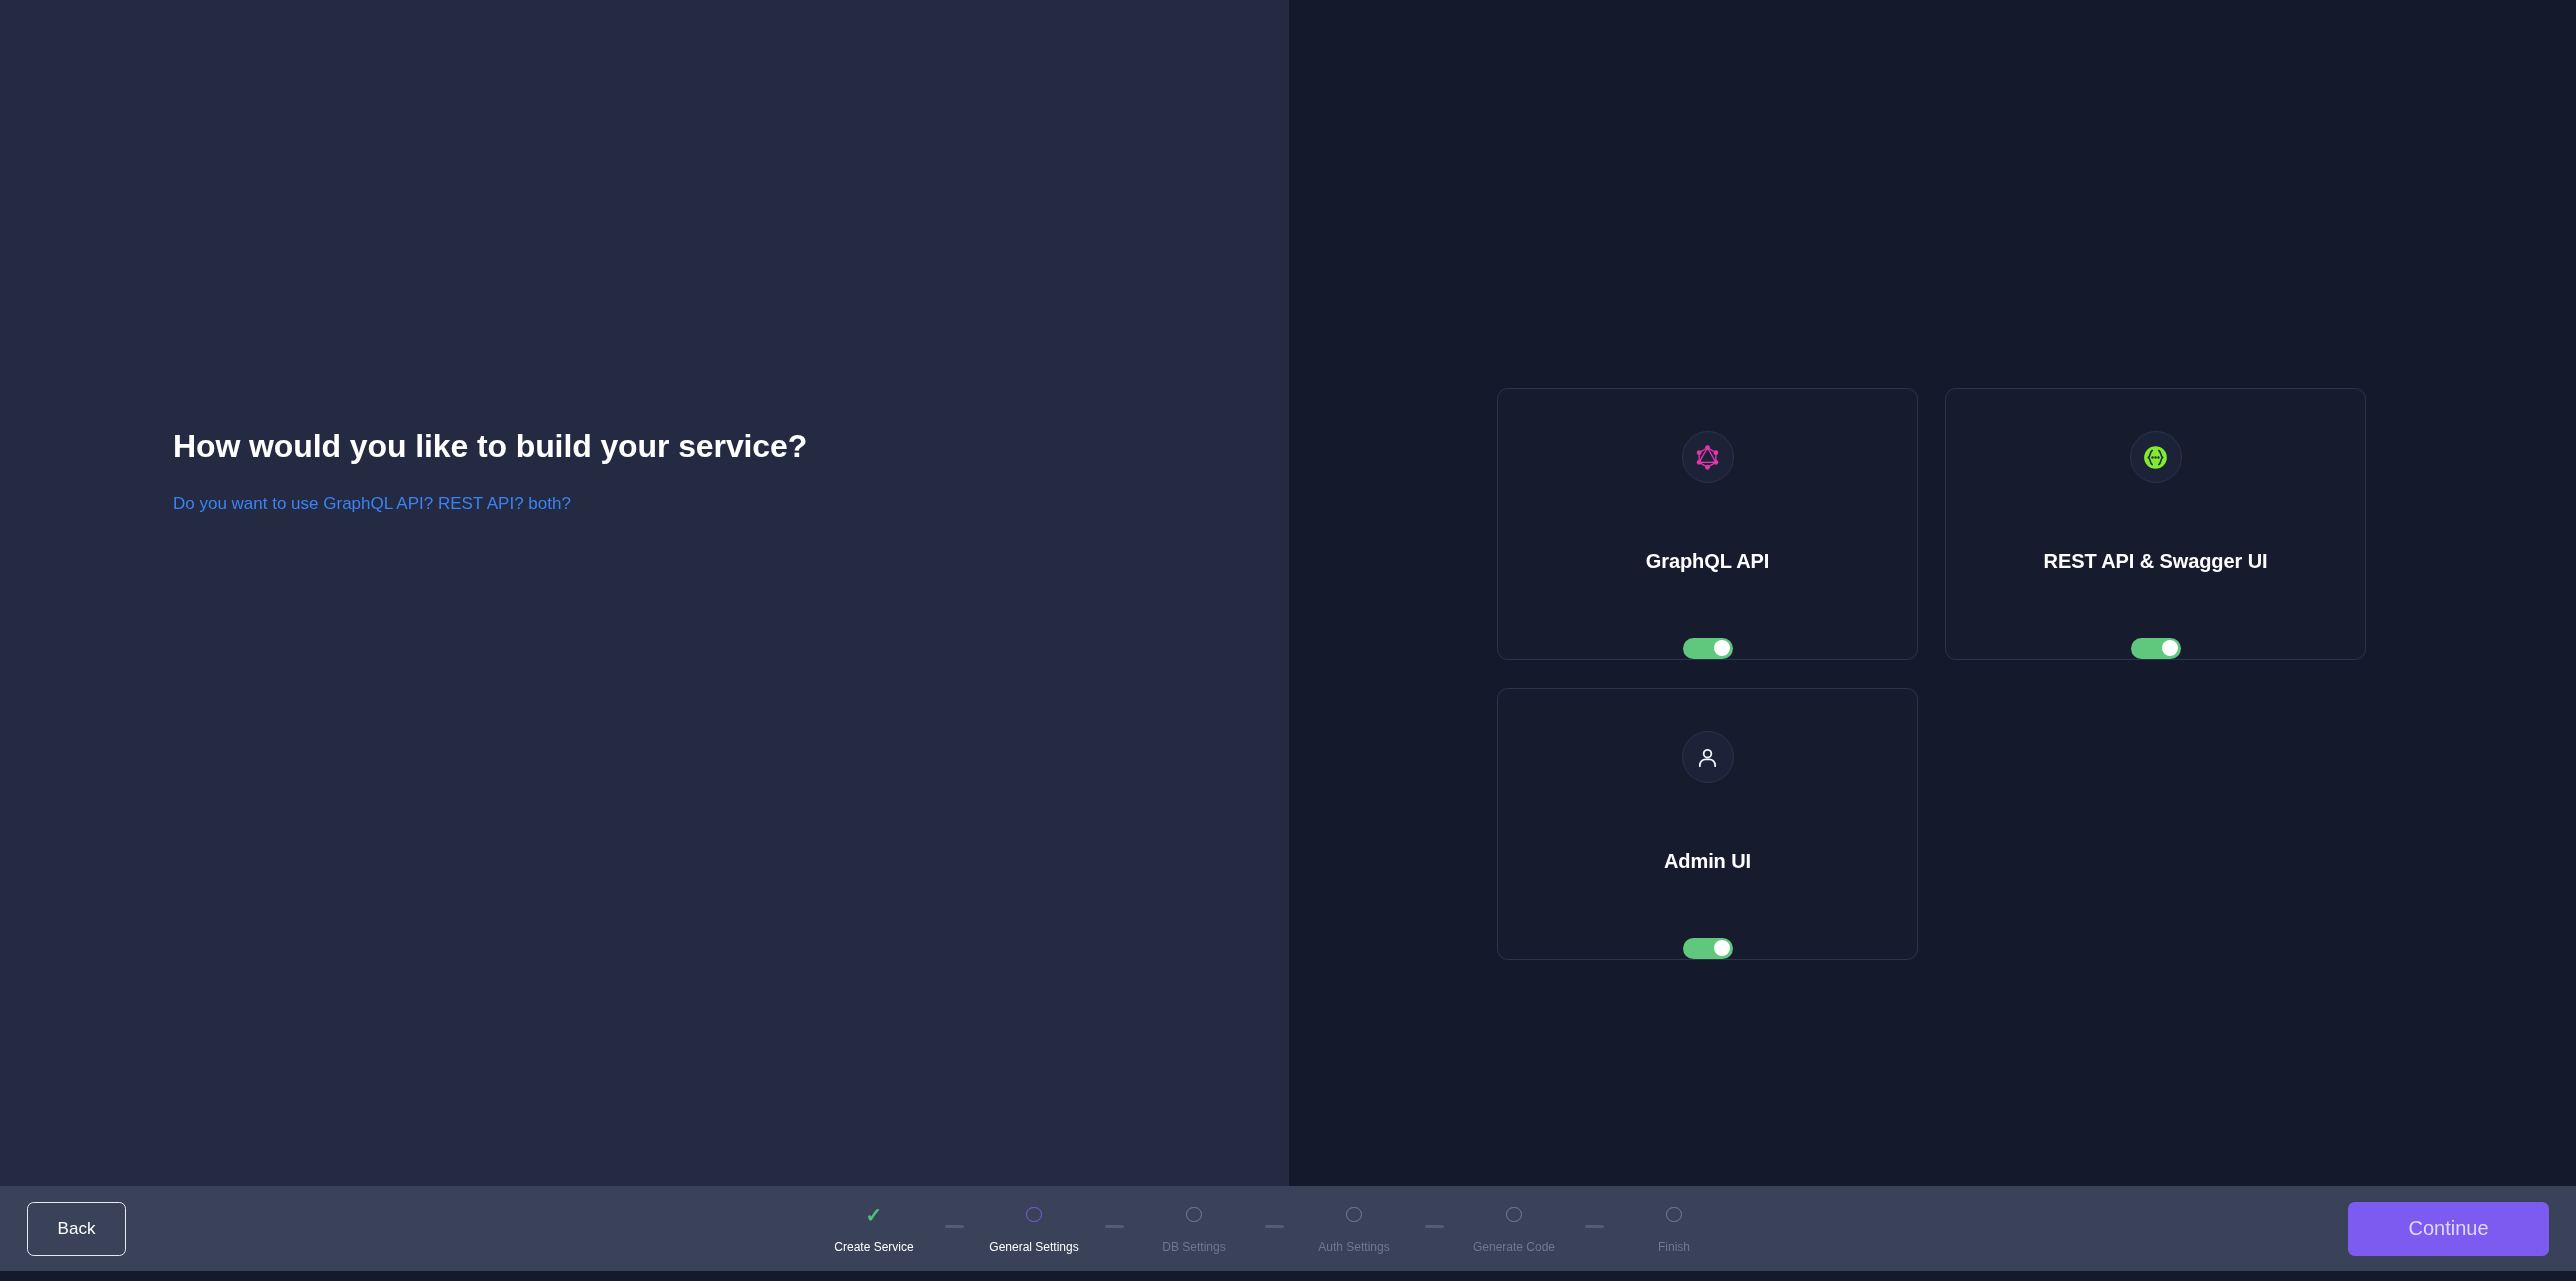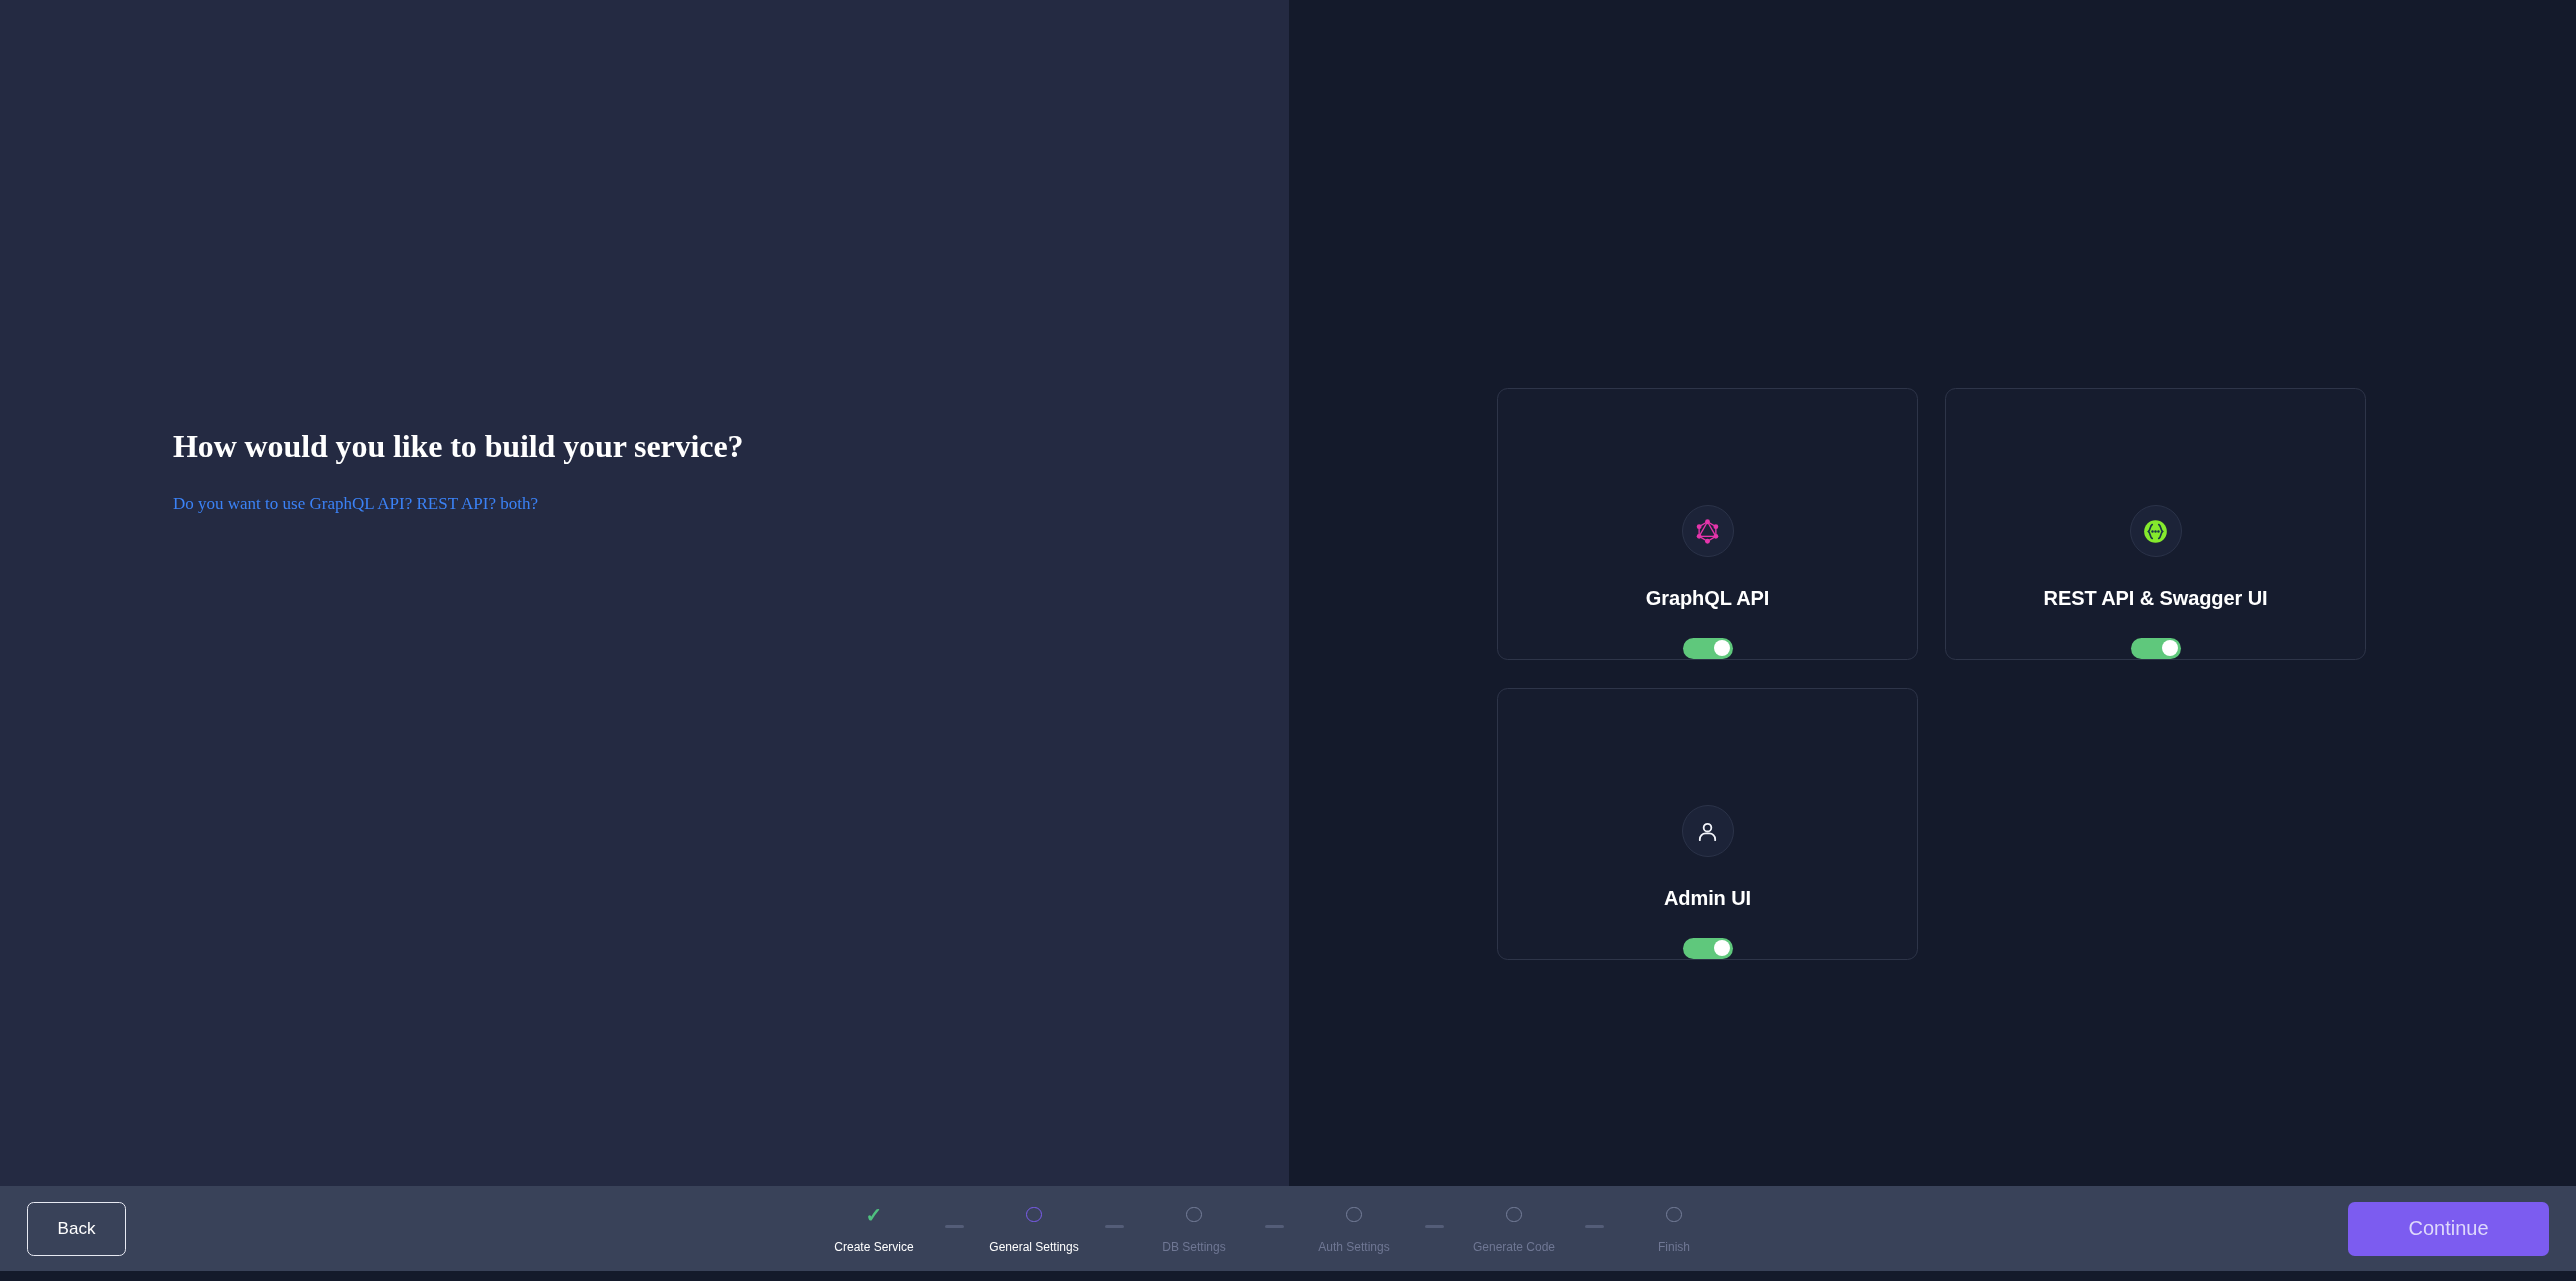--- a/index.html
+++ b/index.html
@@ -18,21 +18,20 @@
     height: 1281px;
   }
 
   
   .panel-left {
     position: absolute;
     left: 0; top: 0;
     width: 1289px;
     height: 1186px;
     background: #242a42;
-    font-family: Liberation Serif, serif;
   }
 
   .panel-right {
     position: absolute;
     left: 1289px; top: 0;
     width: 1287px;
     height: 1186px;
     background: #141a2b;
   }
 
@@ -81,21 +80,21 @@
 
   .card {
     width: 421px;
     height: 272px;
     border: 1px solid #2e3549;
     border-radius: 10.7px;
     background: #161c2e;
     display: flex;
     flex-direction: column;
     align-items: center;
-    justify-content: flex-end;
+    justify-content: space-between;
     padding-top: 42px;
   }
 
   .icon-badge {
     width: 52px;
     height: 52px;
     border-radius: 50%;
     background: #1c2338;
     border: 0.7px solid #2b3349;
     display: flex;

